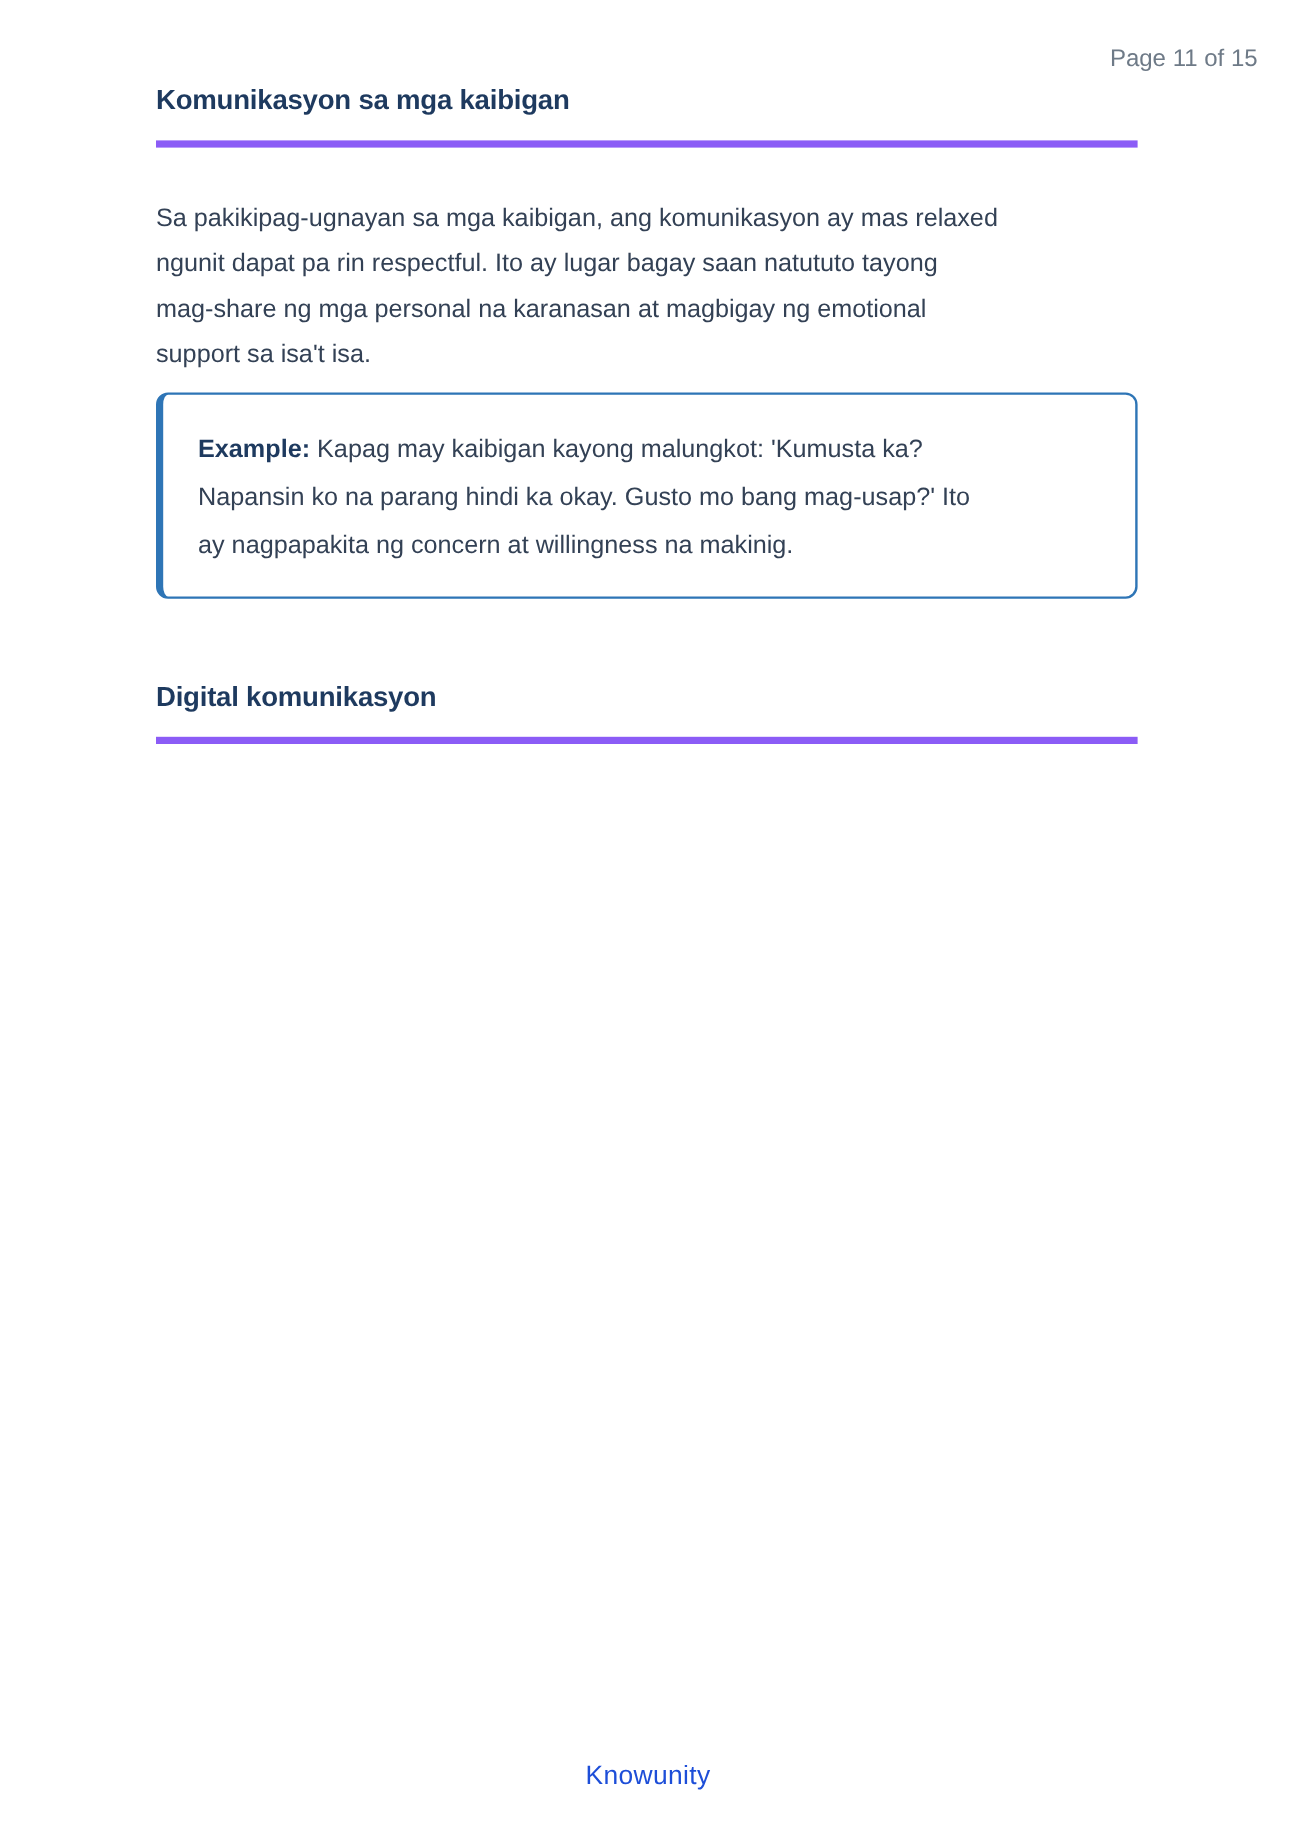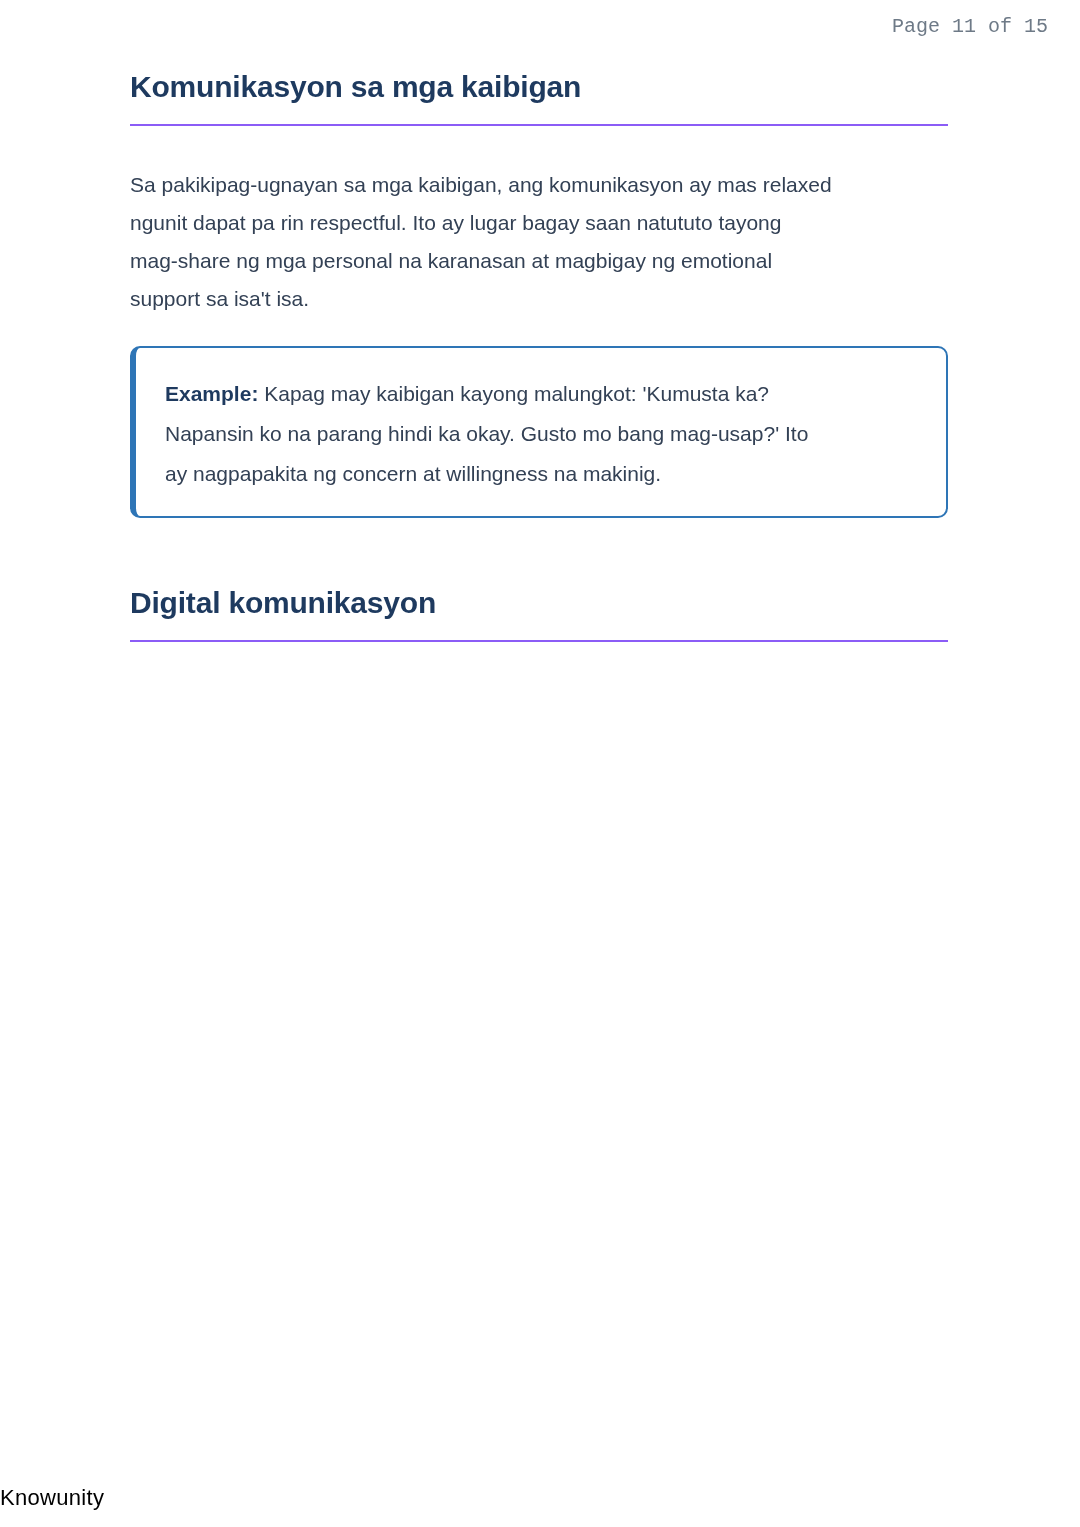--- a/index.html
+++ b/index.html
@@ -7,72 +7,72 @@
   .page {
     position: relative;
     width: 1080px;
     height: 1527px;
     background: #ffffff;
     font-family: "Liberation Sans", "DejaVu Sans", sans-serif;
     overflow: hidden;
   }
   .page-number {
     position: absolute;
-    top: 15px;
+    top: 38px;
     right: 32px;
-    font-family: Liberation Mono, monospace;
+    font-family: Liberation Sans, sans-serif;
     font-size: 20px;
     color: #6e7a87;
   }
   .content {
     padding: 0 132px 0 130px;
   }
   .section-heading {
     margin-top: 68px;
-    font-size: 30px;
+    font-size: 23px;
     font-weight: bold;
     color: #1e3a5f;
     letter-spacing: -0.2px;
     padding-bottom: 20px;
-    border-bottom: 2px solid #8b5cf6;
+    border-bottom: 6px solid #8b5cf6;
   }
   .section-heading:first-child { margin-top: 70px; }
   .body-paragraph {
     margin-top: 40px;
     font-size: 21px;
     line-height: 38px;
     color: #334155;
     white-space: pre-line;
   }
   .example-box {
-    margin-top: 28px;
+    margin-top: 12px;
     border: 2px solid #2e75b6;
     border-left: 6px solid #2e75b6;
     border-radius: 10px;
     padding: 26px 30px 22px 29px;
     font-size: 21px;
     line-height: 40px;
     color: #334155;
     background: #ffffff;
   }
   .example-label {
     font-weight: bold;
     color: #1e3a5f;
   }
   .example-text {
     white-space: pre-line;
   }
   .footer-brand {
     position: absolute;
-    bottom: 16px;
+    bottom: 34px;
     left: 0;
     right: 0;
-    text-align: left;
+    text-align: center;
     font-size: 22px;
-    color: #000000;
+    color: #1d4ed8;
     letter-spacing: 0.3px;
   }
 </style>
 </head>
 <body>
 
 <div class="page">
 
   <div class="page-number">Page 11 of 15</div>
 

